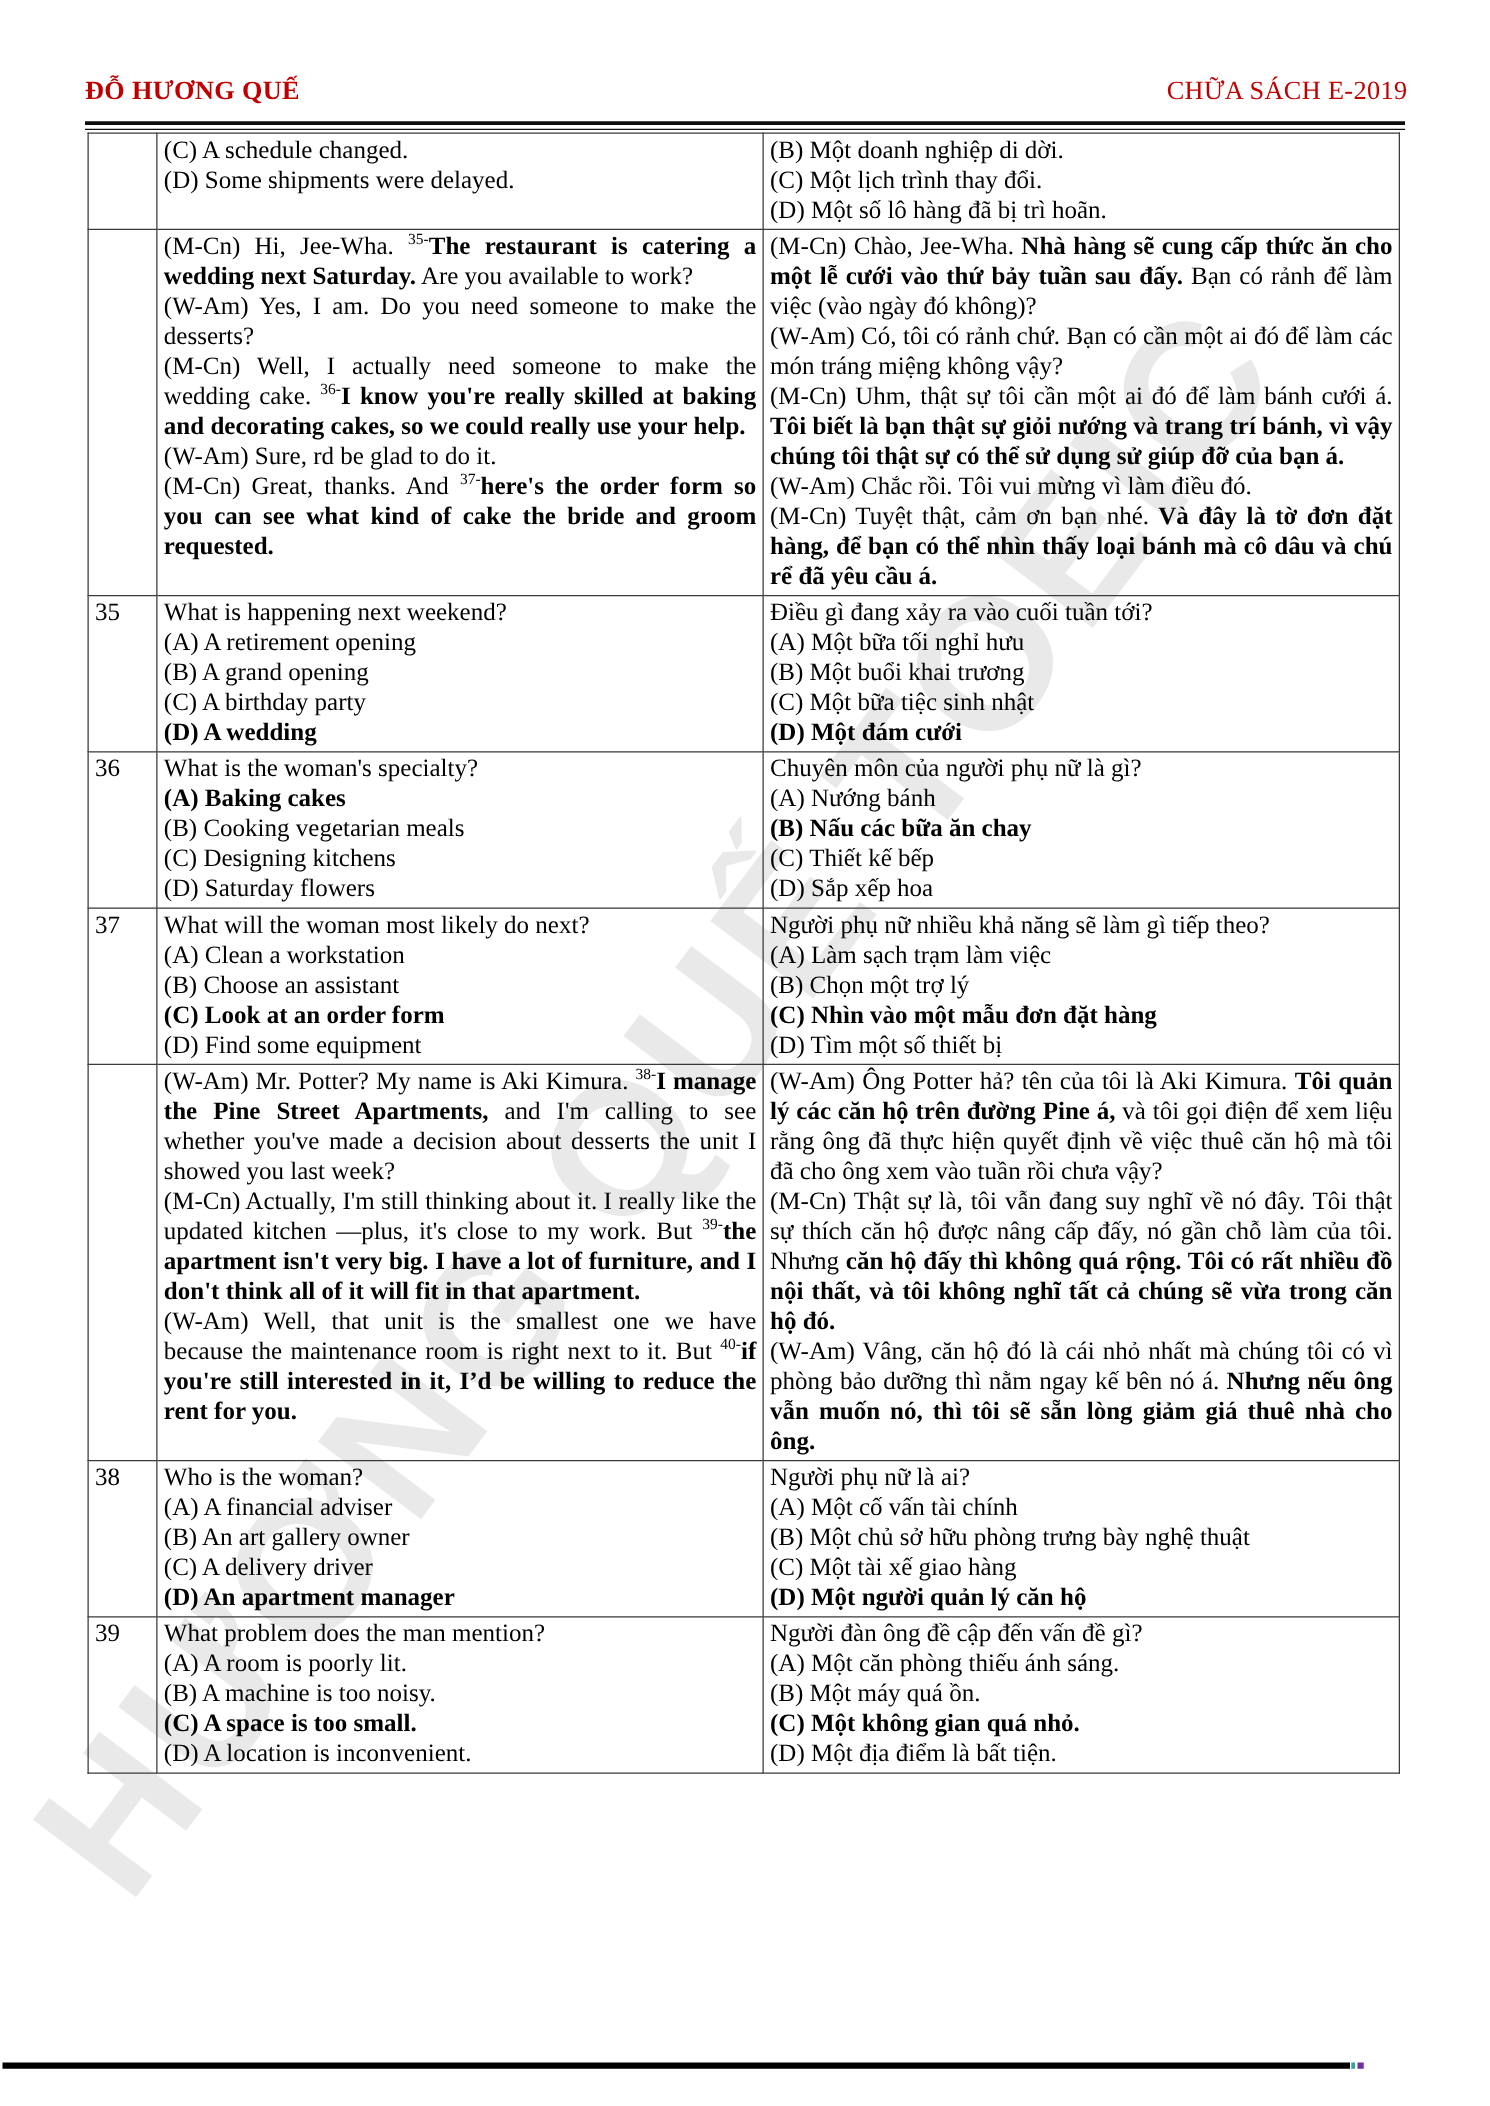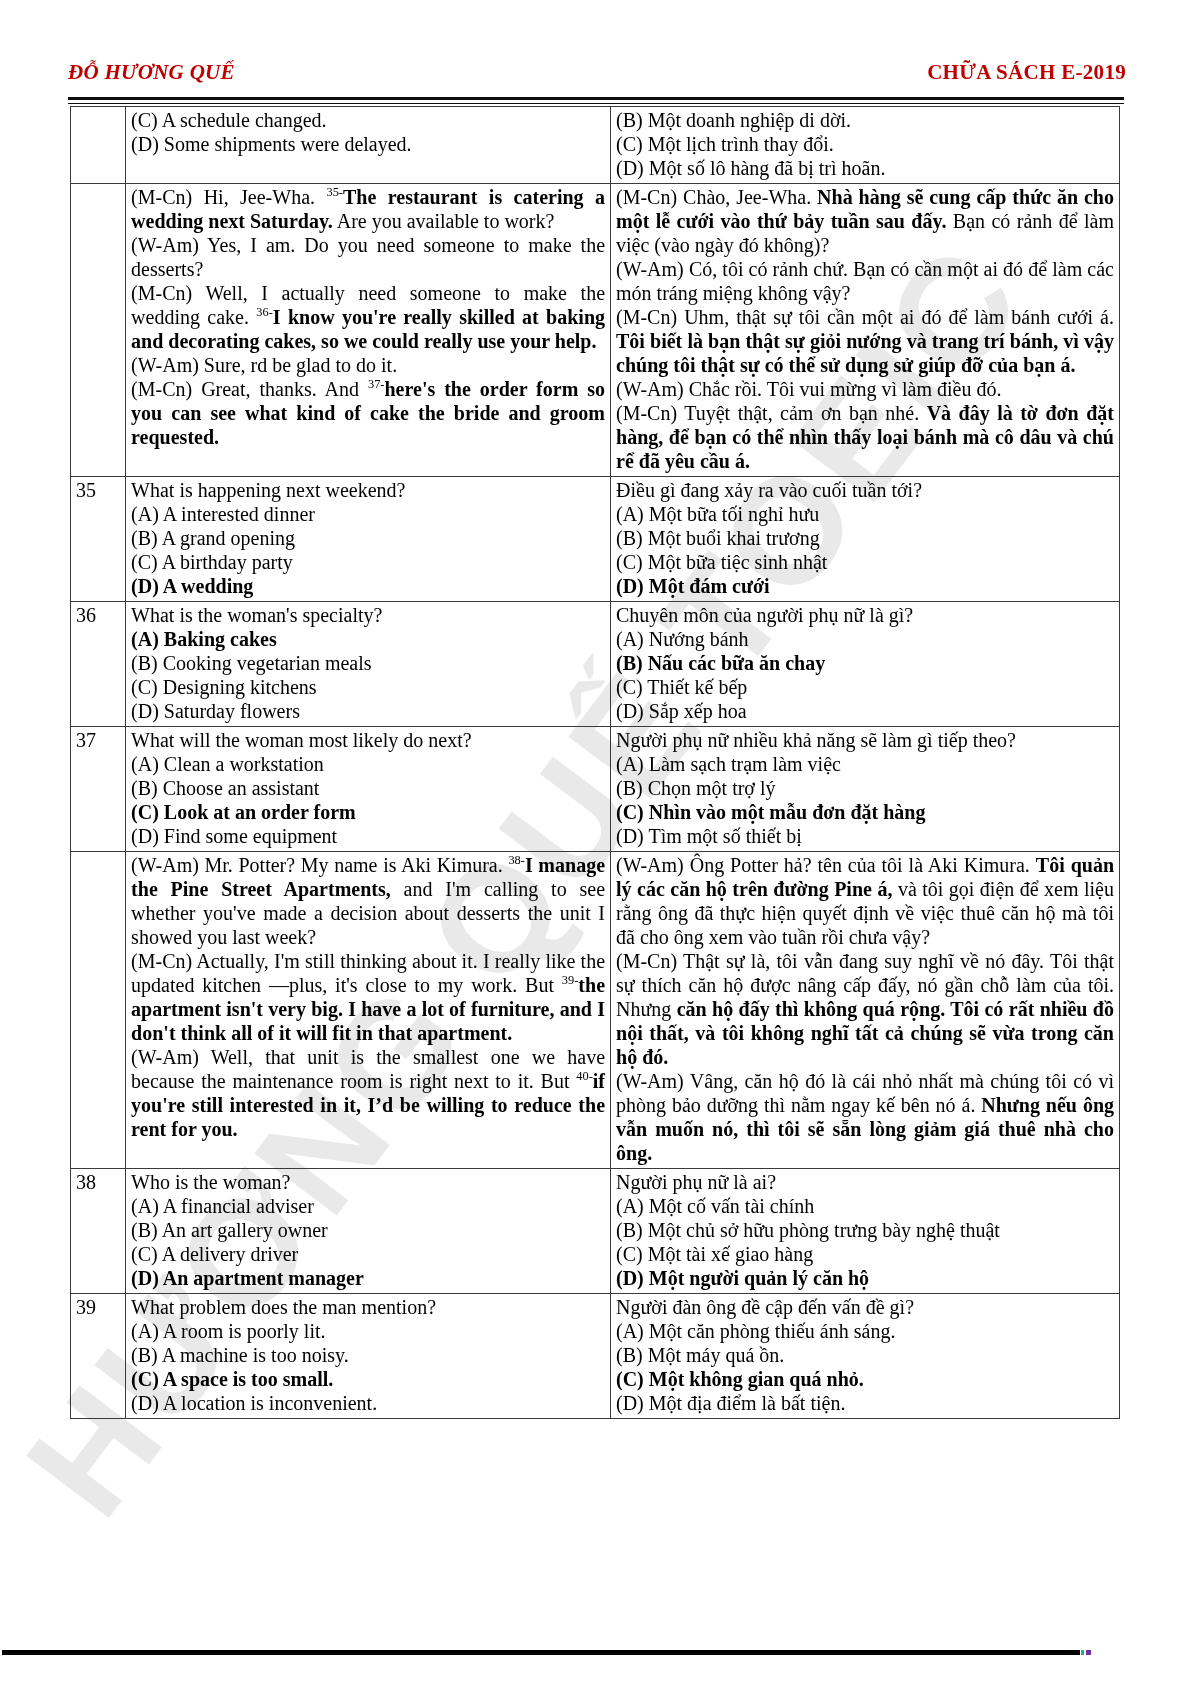--- a/index.html
+++ b/index.html
@@ -8,25 +8,24 @@
     background:#ffffff;
     font-family:"Liberation Serif","DejaVu Serif",serif;
     color:#000;
     position:relative;
     overflow:hidden;
   }
   .page-header-left{
     position:absolute;left:68px;top:60px;
     font-size:21px;font-weight:bold;color:#c00000;
     letter-spacing:0.3px;
-    font-style:italic;
   }
   .page-header-right{
     position:absolute;right:66px;top:60px;
-    font-size:21px;font-weight:bold;color:#c00000;
+    font-size:21px;font-weight:normal;color:#c00000;
     letter-spacing:0.3px;
   }
   .header-rule{
     position:absolute;left:68px;top:97px;width:1056px;height:7px;
     border-top:3.5px solid #0d0d0d;
     border-bottom:1.5px solid #0d0d0d;
     box-sizing:border-box;
   }
   .watermark{
     position:absolute;left:525px;top:880px;
@@ -123,21 +122,21 @@
           <div class="par j"><span>(W-Am) Có, tôi có rảnh chứ. Bạn có cần một ai đó để làm các món tráng miệng không vậy?</span></div>
           <div class="par j"><span>(M-Cn) Uhm, thật sự tôi cần một ai đó để làm bánh cưới á. </span><span class="b">Tôi biết là bạn thật sự giỏi nướng và trang trí bánh, vì vậy chúng tôi thật sự có thể sử dụng sử giúp đỡ của bạn á.</span></div>
           <div class="par j"><span>(W-Am) Chắc rồi. Tôi vui mừng vì làm điều đó.</span></div>
           <div class="par j"><span>(M-Cn) Tuyệt thật, cảm ơn bạn nhé. </span><span class="b">Và đây là tờ đơn đặt hàng, để bạn có thể nhìn thấy loại bánh mà cô dâu và chú rể đã yêu cầu á.</span></div>
         </td>
       </tr>
       <tr>
         <td class="num">35</td>
         <td>
           <div class="par"><span>What is happening next weekend?</span></div>
-          <div class="par"><span>(A) A interested dinner</span></div>
+          <div class="par"><span>(A) A retirement opening</span></div>
           <div class="par"><span>(B) A grand opening</span></div>
           <div class="par"><span>(C) A birthday party</span></div>
           <div class="par"><span class="b">(D) A wedding</span></div>
         </td>
         <td>
           <div class="par"><span>Điều gì đang xảy ra vào cuối tuần tới?</span></div>
           <div class="par"><span>(A) Một bữa tối nghỉ hưu</span></div>
           <div class="par"><span>(B) Một buổi khai trương</span></div>
           <div class="par"><span>(C) Một bữa tiệc sinh nhật</span></div>
           <div class="par"><span class="b">(D) Một đám cưới</span></div>

